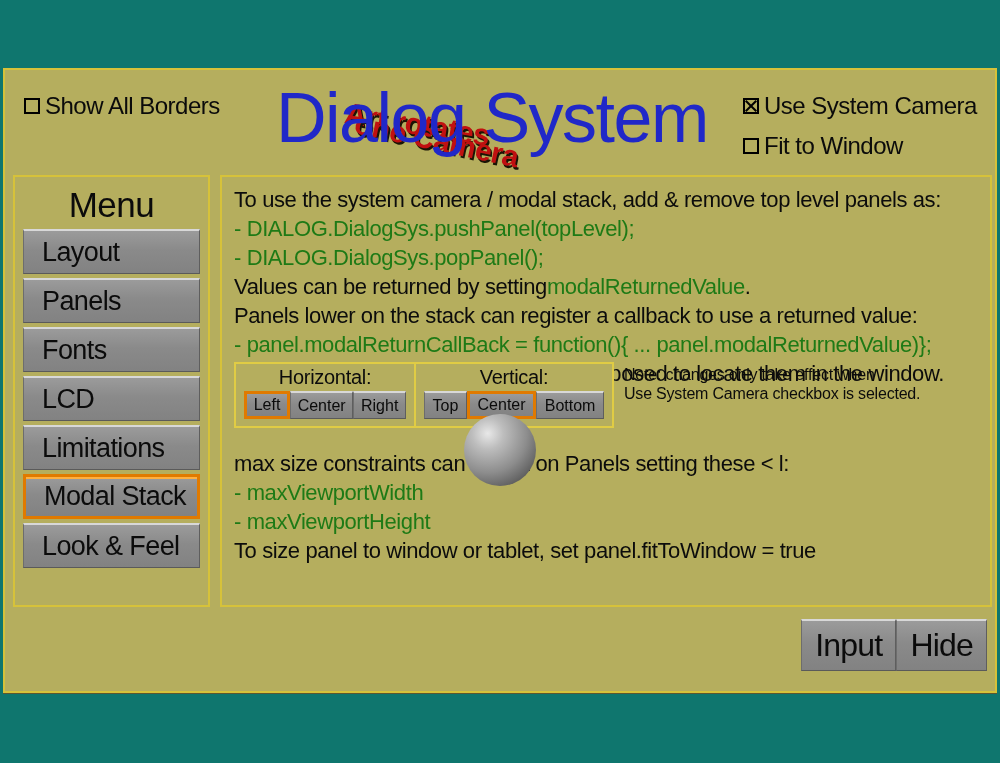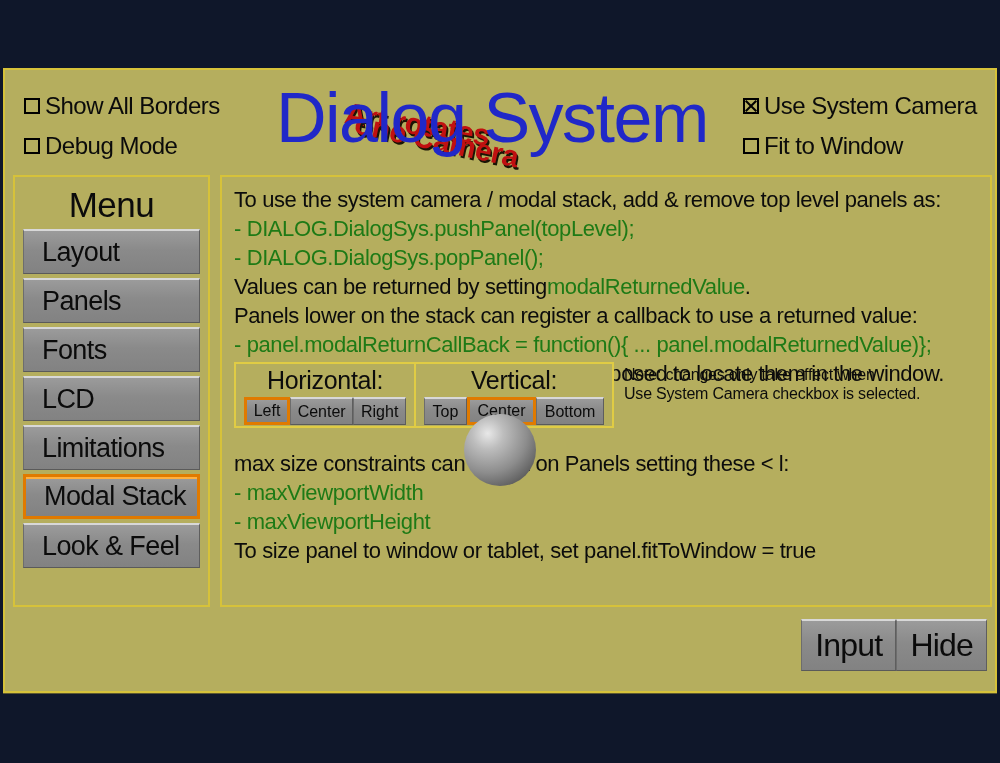--- a/index.html
+++ b/index.html
@@ -9,21 +9,21 @@
     width: 1000px;
     height: 763px;
     overflow: hidden;
     font-family: "Liberation Sans", sans-serif;
   }
 
   #root {
     position: relative;
     width: 1000px;
     height: 763px;
-    background: #0f172a;
+    background: #0f766e;
   }
 
   
   #dialog-window {
     position: absolute;
     left: 3px;
     top: 68px;
     width: 994px;
     height: 625px;
     background: #b5ae5e;
@@ -218,21 +218,21 @@
     border: 2px solid #e0cc44;
     box-sizing: border-box;
     background: #b5ae5e;
     padding: 2px 8px 5px 8px;
   }
   #align-h { left: 0px;   top: 0px; width: 182px; height: 66px; }
   #align-v { left: 180px; top: 0px; width: 200px; height: 66px; }
 
   .align-title {
     text-align: center;
-    font-size: 25px;
+    font-size: 20px;
     color: #0c0c0c;
     letter-spacing: -0.3px;
     margin-bottom: 2px;
     font-family: "Liberation Sans", sans-serif;
   }
   .seg-row { display: flex; gap: 0px; }
   .seg-btn {
     flex: 1 1 auto;
     text-align: center;
     height: 28px;
@@ -316,24 +316,20 @@
 
   <div id="dialog-window">
 
     <div id="header-bar">
 
       <div class="chk-row" id="chk-show-borders">
         <span class="box"></span>
         <span class="chk-label">Show All Borders</span>
       </div>
 
-      <div class="chk-row" id="chk-debug-mode">
-        <span class="box"></span>
-        <span class="chk-label">Debug Mode</span>
-      </div>
 
       <div id="title-wrap">
         <div id="title-main">Dialog System</div>
         <div class="rot-line" id="rot-line-1">Art rotates</div>
         <div class="rot-line" id="rot-line-2">one Camera</div>
       </div>
 
       <div class="chk-row" id="chk-fit-window">
         <span class="box"></span>
         <span class="chk-label">Fit to Window</span>

